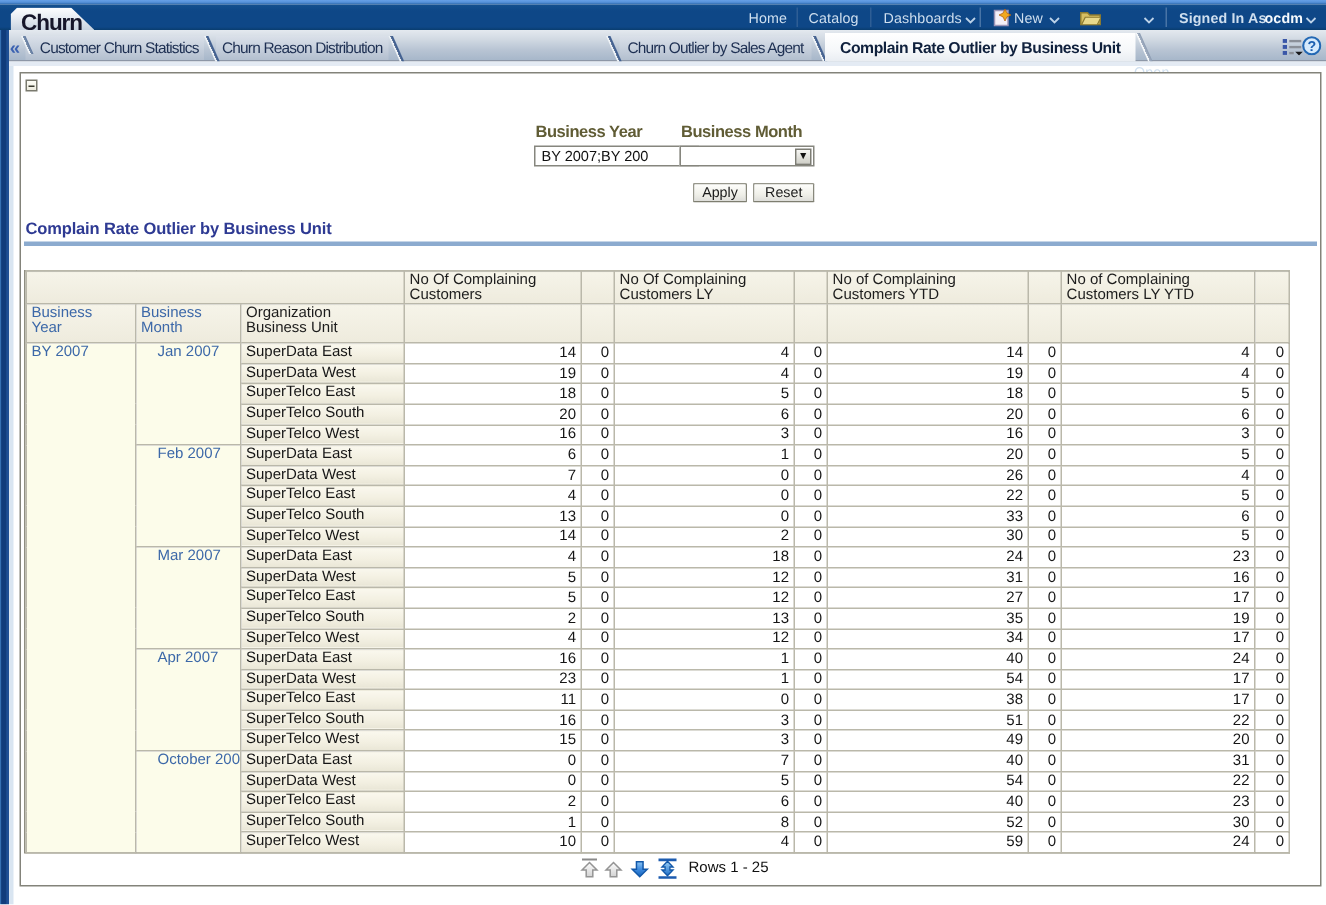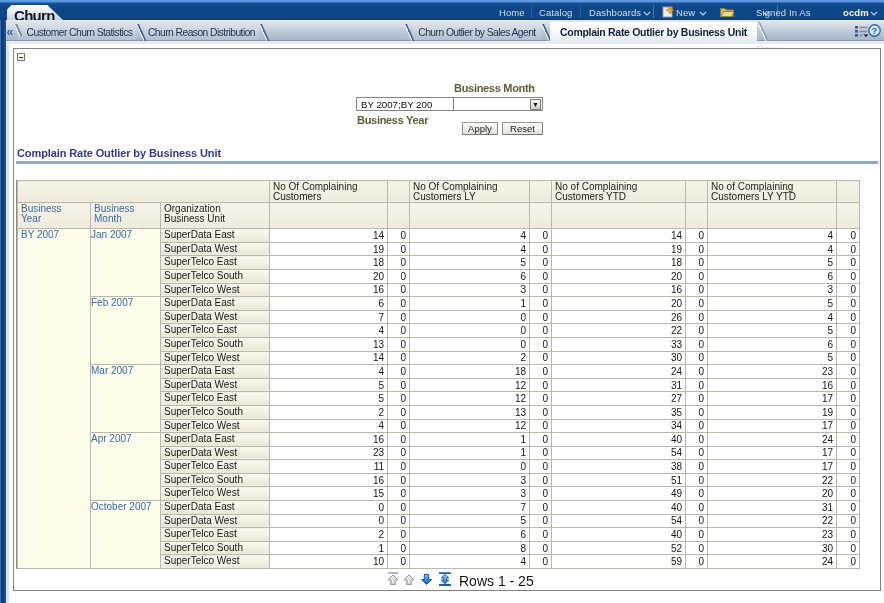--- a/index.html
+++ b/index.html
@@ -67,26 +67,26 @@
 #tbl td { border:1px solid #bab8aa; font-size:10px; overflow:hidden; }
 #tbl .rh { background:#fcfcea; }
 #tbl .org { background:linear-gradient(180deg,#faf8ee 0%,#f3f0e2 55%,#e9e6d6 100%); }
 #tbl .hd { background:linear-gradient(180deg,#f6f4e9 0%,#eeebdd 100%); }
 #tbl .hd { vertical-align:top; padding:1px 1px 0 3px; line-height:10.1px; color:#1c1c1c; }
 #tbl .rh, #tbl .num { white-space:nowrap; }
 #tbl .hd.blue { color:#3c68a8; }
 #tbl .num { background:#fff; text-align:right; padding-right:3px; color:#151515; }
 #tbl .rh { padding-left:3px; color:#151515; vertical-align:top; }
 #tbl .by, #tbl .bm { color:#3c68a8; }
-#tbl .bm { padding-left:0; }
+#tbl .bm { padding-left:14px; }
 #tbl tr.dr { height:13.6px; }
 #tbl tr.dr td { padding-top:0; padding-bottom:0; }
 
 #tborder { left:16px; top:180px; width:844px; height:389px; border:1px solid #8e8d80; }
-#pgtext { left:459px; top:573px; font-size:14px; color:#111; }
+#pgtext { left:459px; top:573px; font-size:10px; color:#111; }
 </style>
 </head>
 <body>
 <div id="stage">
   <div class="abs" id="topline"></div>
   <div class="abs" id="banner"></div>
 
   <div class="abs nav" style="left:499px;">Home</div>
   <div class="abs navdiv" style="left:531px;"></div>
   <div class="abs nav" style="left:539px;">Catalog</div>
@@ -106,21 +106,21 @@
     </svg>
   <svg class="abs" style="left:720px;top:6px" width="14" height="11">
     <path d="M0.5 2.5 L5 2.5 L6.5 4 L13.5 4 L13.5 10.5 L0.5 10.5 Z" fill="#d6bf62" stroke="#8a7a30" stroke-width="1"></path>
     <path d="M1 10.5 L3.5 5.5 L14 5.5 L11.5 10.5 Z" fill="#e8d98c" stroke="#8a7a30" stroke-width="0.8"></path>
   </svg>
   <div class="abs nav" style="left:756px;margin-top:36px;">Open</div>
   <svg class="abs" style="left:762px;top:11px" width="8" height="6">
       <path d="M1 1 L4 4 L7 1" stroke="#bcd2e8" stroke-width="1.2" fill="none"></path>
     </svg>
   <div class="abs navdiv2" style="left:777px;"></div>
-  <div class="abs nav" style="left:756px;">Signed In As</div>
+  <div class="abs nav" style="left:786px;font-weight:bold;">Signed In As</div>
   <div class="abs nav" style="left:843px;font-weight:bold;color:#f6fafd;">ocdm</div>
   <svg class="abs" style="left:870px;top:11px" width="8" height="6">
       <path d="M1 1 L4 4 L7 1" stroke="#bcd2e8" stroke-width="1.2" fill="none"></path>
     </svg>
 
   <div class="abs" id="tabrow">
     <div class="ptab" style="left:17px;width:119px;padding-left:6px;">Customer Churn Statistics</div>
     <div class="ptab" style="left:144px;width:115px;">Churn Reason Distribution</div>
     <div class="ptab" style="left:413px;width:128px;">Churn Outlier by Sales Agent</div>
     <div class="sep" style="left:14px;height:12px;background:linear-gradient(90deg,#eef2f6 0%,#eef2f6 38%,#8094ad 38%,#5b759f 100%);"></div>
@@ -147,21 +147,21 @@
   </div>
   <div class="abs" id="churntab">Churn</div>
   <div class="abs" id="chev">«</div>
   <div class="abs" id="lightstrip"></div>
   <div class="abs" id="leftstrip"></div>
   <div class="abs" id="leftlight"></div>
 
   <div class="abs" id="cbox"></div>
   <div class="abs" id="secbtn"></div>
 
-  <div class="abs plabel" style="left:357px;top:82px;margin-top:32px;">Business Year</div>
+  <div class="abs plabel" style="left:357px;top:82px;">Business Year</div>
   <div class="abs plabel" style="left:454px;top:82px;">Business Month</div>
   <div class="abs combo" style="left:356px;top:97px;width:110px;">BY 2007;BY 200<span class="cbtn">▼</span></div>
   <div class="abs combo" style="left:453px;top:97px;width:90px;">
       <span class="cbtn">▼</span>
     </div>
   <div class="abs btn" style="left:462px;top:122px;width:36px;height:13px;">Apply</div>
   <div class="abs btn" style="left:502px;top:122px;width:41px;height:13px;">Reset</div>
 
   <div class="abs" id="rtitle">Complain Rate Outlier by Business Unit</div>
   <div class="abs" id="rline"></div>

